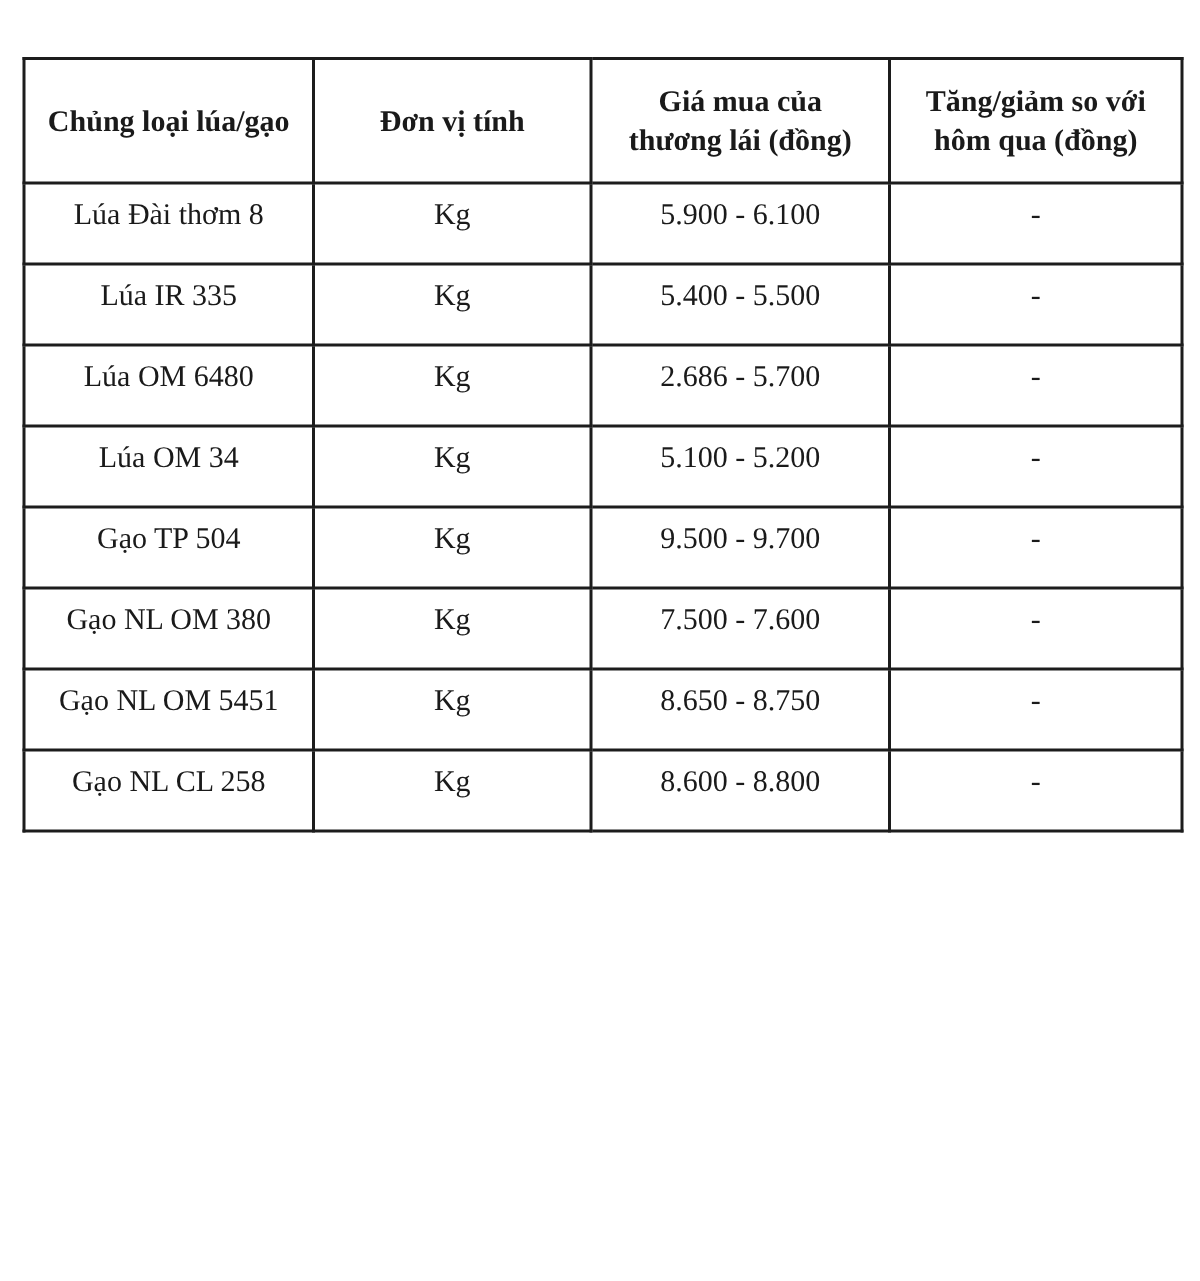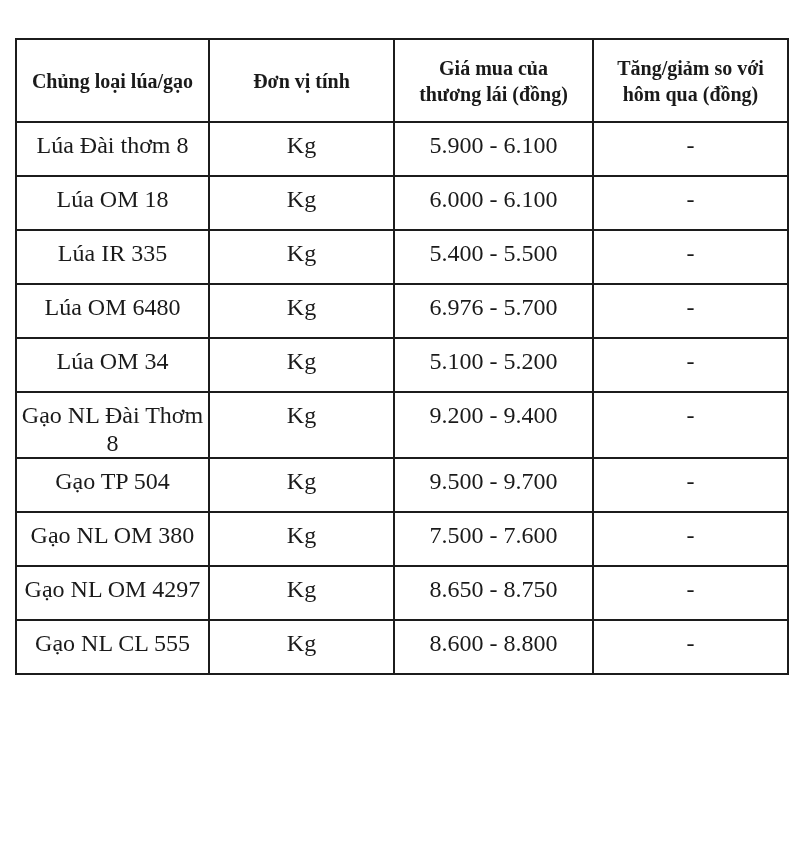--- a/index.html
+++ b/index.html
@@ -30,21 +30,21 @@
     height: 81px;
     font-size: 20px;
     font-weight: bold;
     vertical-align: middle;
     white-space: pre-line;
     line-height: 1.3;
     padding: 0 6px;
   }
   .price-table td {
     height: 43px;
-    font-size: 24px;
+    font-size: 20px;
     font-weight: normal;
     vertical-align: top;
     padding: 9px 4px 0 4px;
     line-height: 1.15;
   }
 </style>
 </head>
 <body>
 
 <table class="price-table">
@@ -65,67 +65,55 @@
     </tr>
   </thead>
   <tbody>
       <tr>
         <td>Lúa Đài thơm 8</td>
         <td>Kg</td>
         <td>5.900 - 6.100</td>
         <td>-</td>
       </tr>
       <tr>
-        <td>Lúa OM 18</td>
-        <td>Kg</td>
-        <td>6.000 - 6.100</td>
-        <td>-</td>
-      </tr>
-      <tr>
         <td>Lúa IR 335</td>
         <td>Kg</td>
         <td>5.400 - 5.500</td>
         <td>-</td>
       </tr>
       <tr>
         <td>Lúa OM 6480</td>
         <td>Kg</td>
-        <td>6.976 - 5.700</td>
+        <td>2.686 - 5.700</td>
         <td>-</td>
       </tr>
       <tr>
         <td>Lúa OM 34</td>
         <td>Kg</td>
         <td>5.100 - 5.200</td>
-        <td>-</td>
-      </tr>
-      <tr>
-        <td>Gạo NL Đài Thơm 8</td>
-        <td>Kg</td>
-        <td>9.200 - 9.400</td>
         <td>-</td>
       </tr>
       <tr>
         <td>Gạo TP 504</td>
         <td>Kg</td>
         <td>9.500 - 9.700</td>
         <td>-</td>
       </tr>
       <tr>
         <td>Gạo NL OM 380</td>
         <td>Kg</td>
         <td>7.500 - 7.600</td>
         <td>-</td>
       </tr>
       <tr>
-        <td>Gạo NL OM 4297</td>
+        <td>Gạo NL OM 5451</td>
         <td>Kg</td>
         <td>8.650 - 8.750</td>
         <td>-</td>
       </tr>
       <tr>
-        <td>Gạo NL CL 555</td>
+        <td>Gạo NL CL 258</td>
         <td>Kg</td>
         <td>8.600 - 8.800</td>
         <td>-</td>
       </tr>
     </tbody>
 </table>
 
 </body></html>

